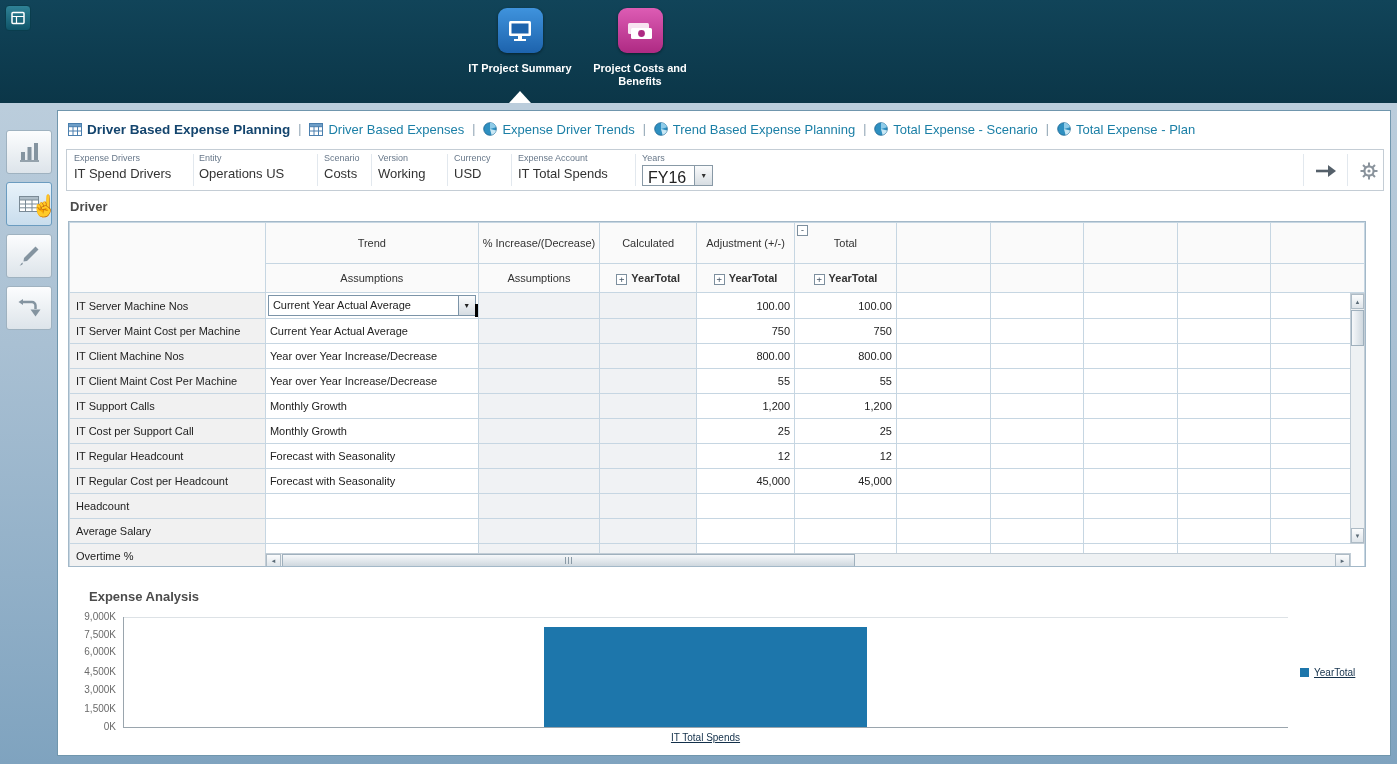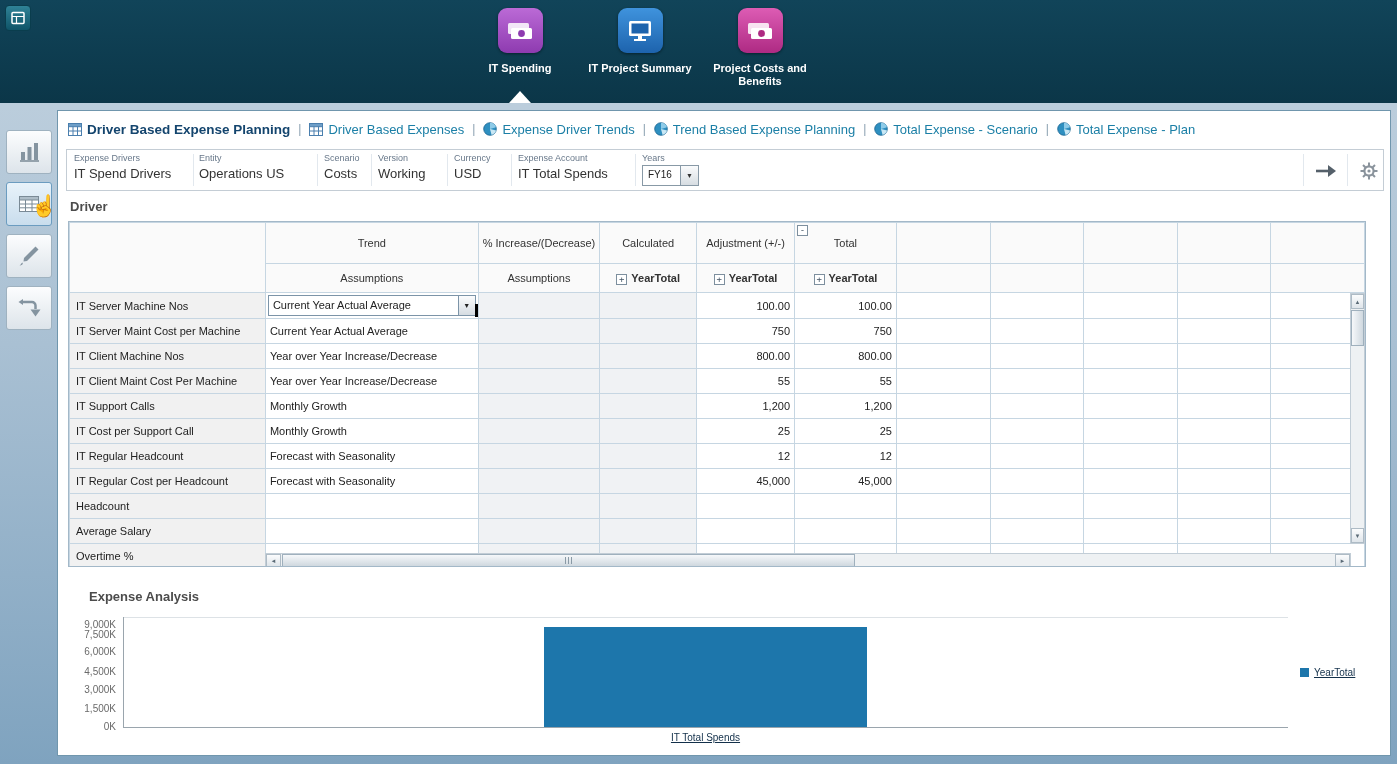--- a/index.html
+++ b/index.html
@@ -41,21 +41,21 @@
   .tab-sep{color:#8aa0b0;margin:0 8px;font-size:12px;}
 
   
   .pov-box{position:absolute;left:8px;top:38px;width:1318px;height:42px;border:1px solid #c4cdd5;
     box-sizing:border-box;background:#fff;}
   .pov-item{position:absolute;top:3px;}
   .pov-label{font-size:9px;color:#68788a;}
   .pov-value{font-size:13px;color:#333;margin-top:3px;white-space:nowrap;}
   .pov-div{position:absolute;top:4px;width:1px;height:32px;background:#e2e8ee;}
   .years-dd{display:flex;align-items:stretch;border:1px solid #8899a6;margin-top:2px;height:19px;background:#fff;}
-  .years-val{font-size:10px;color:#222;padding:3px 8px 0 5px;}
+  .years-val{font-size:16px;color:#222;padding:3px 8px 0 5px;}
   .dd-btn{width:17px;border-left:1px solid #8899a6;background:linear-gradient(180deg,#fafbfc,#d7dde2);
     font-size:7px;color:#333;display:flex;align-items:center;justify-content:center;cursor:pointer;}
   .go-btn{position:absolute;left:1244px;top:10px;width:30px;height:22px;display:flex;align-items:center;
     justify-content:center;cursor:pointer;}
   .gear-btn{position:absolute;left:1288px;top:8px;width:28px;height:26px;display:flex;align-items:center;
     justify-content:center;cursor:pointer;}
 
   .sec-title{position:absolute;left:12px;font-size:13px;font-weight:bold;color:#4c4c4c;}
   #driver-title{top:88px;}
   #expense-title{top:478px;margin-left:19px;}
@@ -121,30 +121,20 @@
 <body>
 
 <div class="topbar">
   <div class="corner-icon">
     <svg width="16" height="16" viewBox="0 0 16 16">
       <rect x="2" y="2.5" width="12" height="11" rx="1" fill="none" stroke="#fff" stroke-width="1.5"></rect>
       <path d="M2 6.5 H14 M6.5 6.5 V13.5" stroke="#fff" stroke-width="1.2" fill="none"></path>
     </svg>
   </div>
   <div class="apps" id="apps">
-      <div class="app selected">
-        <div class="app-icon" style="background: linear-gradient(rgb(187, 106, 214), rgb(142, 59, 176));">
-          <svg width="30" height="30" viewBox="0 0 30 30">
-            <rect x="3" y="7" width="21" height="11" rx="1.5" fill="#ffffff" opacity="0.85"></rect>
-            <rect x="6" y="12" width="21" height="11" rx="1.5" fill="#ffffff"></rect>
-            <circle cx="16.5" cy="17.5" r="3.4" fill="#8e3bb0"></circle>
-          </svg>
-        </div>
-        <div class="app-label">IT Spending</div>
-      </div>
       <div class="app">
         <div class="app-icon" style="background: linear-gradient(rgb(63, 147, 221), rgb(29, 99, 173));">
           <svg width="30" height="30" viewBox="0 0 30 30">
             <rect x="4" y="5" width="22" height="15" rx="1.5" fill="#ffffff"></rect>
             <rect x="6.5" y="7.5" width="17" height="10" fill="#1d63ad"></rect>
             <rect x="13" y="20" width="4" height="3" fill="#ffffff"></rect>
             <rect x="9" y="23" width="12" height="2" fill="#ffffff"></rect>
           </svg>
         </div>
         <div class="app-label">IT Project Summary</div>
@@ -546,21 +536,21 @@
   <div class="chart-wrap" id="chart">
       <div class="gline" style="left: 55px; top: 12px; width: 1165px;"></div>
       <div class="axis-v" style="left: 55px; top: 12px; height: 110px;"></div>
       <div class="axis-h" style="left: 55px; top: 122px; width: 1165px;"></div>
       <div class="ytick" style="left: 0px; top: 116px;">0K</div>
       <div class="ytick" style="left: 0px; top: 97.6667px;">1,500K</div>
       <div class="ytick" style="left: 0px; top: 79.3333px;">3,000K</div>
       <div class="ytick" style="left: 0px; top: 61px;">4,500K</div>
       <div class="ytick" style="left: 0px; top: 41px;">6,000K</div>
       <div class="ytick" style="left: 0px; top: 24.3333px;">7,500K</div>
-      <div class="ytick" style="left: 0px; top: 14px;">9,000K</div>
+      <div class="ytick" style="left: 0px; top: 6px;">9,000K</div>
       <div class="bar" style="left: 476px; top: 22px; width: 323px; height: 100px; background: rgb(29, 118, 171);"></div>
       <div class="xlabel" style="left: 476px; width: 323px; top: 127px;">IT Total Spends</div>
       <div class="legend" style="left: 1232px; top: 62px;">
         <span class="swatch" style="background: rgb(29, 118, 171);"></span>
         <span class="legend-label">YearTotal</span>
       </div>
     </div>
 </div>
 
 </body></html>

